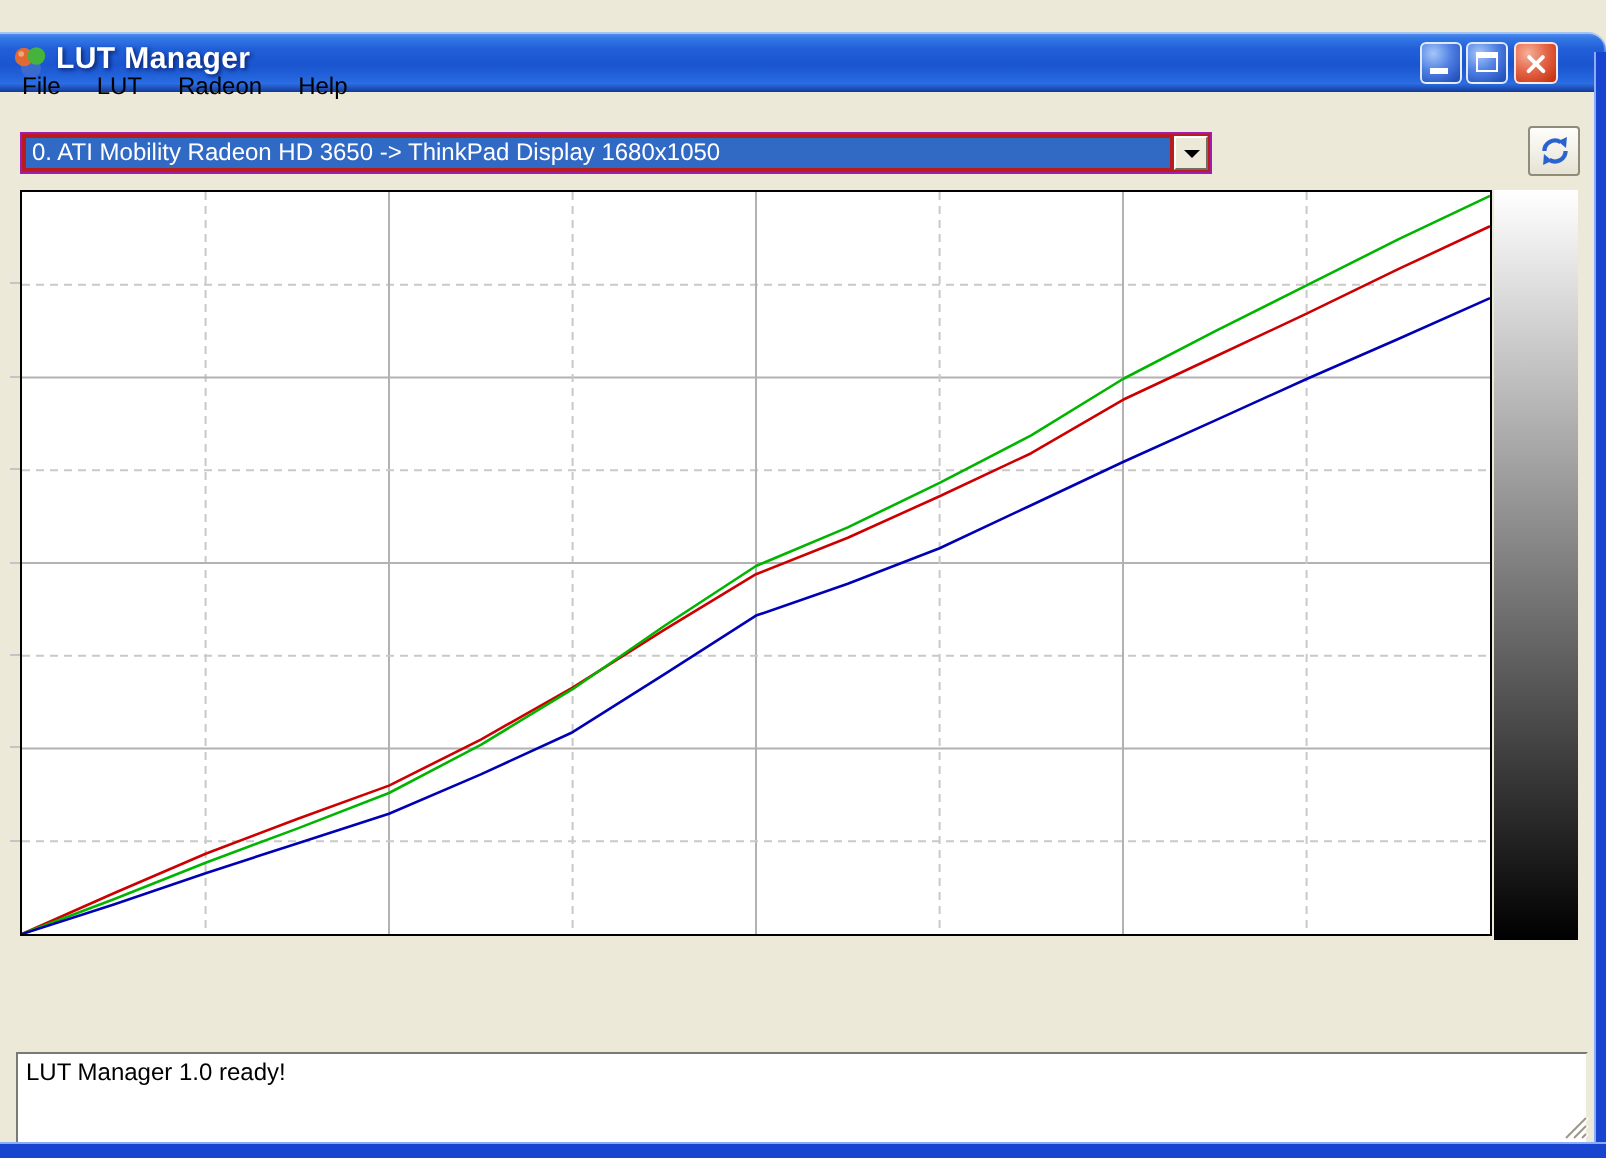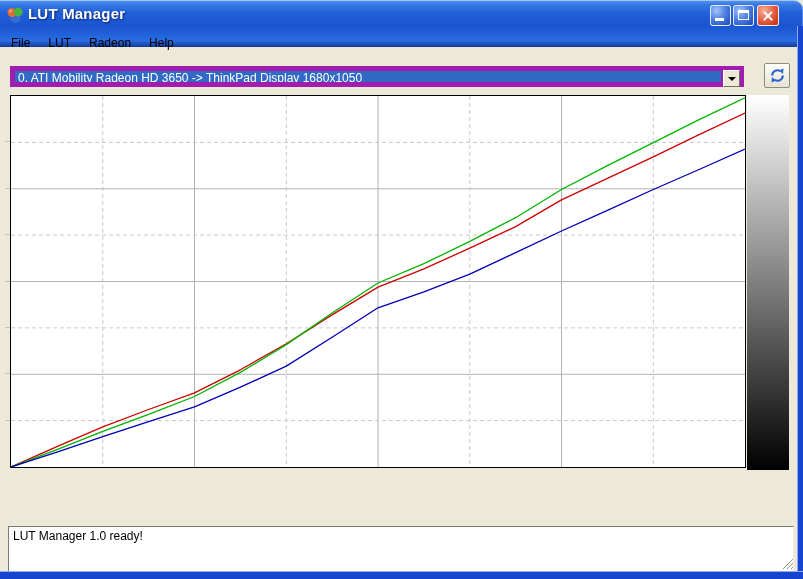--- a/index.html
+++ b/index.html
@@ -3,21 +3,21 @@
 <meta charset="utf-8">
 <style>
   * { margin:0; padding:0; box-sizing:border-box; }
   html,body { background:#d8d4c8; }
   .window {
     position:relative; width:803px; height:579px; overflow:hidden;
     background:#ece9d8; font-family:"Liberation Sans", sans-serif;
   }
   
   .titlebar {
-    position:absolute; left:0; top:0; width:803px; height:47px;
+    position:absolute; left:0; top:16px; width:803px; height:30px;
     background:linear-gradient(180deg,#5a96ee 0%,#3478e4 10%,#215fd8 28%,#1a55d0 55%,#2262da 74%,#2b6de2 86%,#1b49ae 96%,#123a90 100%);
     border-radius:0 9px 0 0;
     box-shadow:inset 0 1px 0 rgba(255,255,255,.45), inset -1px 0 0 rgba(255,255,255,.25);
   }
   .app-icon { position:absolute; left:6px; top:6px; width:18px; height:18px; }
   .title-text {
     position:absolute; left:28px; top:5px; font-size:15px; font-weight:bold; color:#fff;
     text-shadow:1px 1px 2px rgba(5,25,90,.85); letter-spacing:.2px;
   }
   .win-btn {
@@ -28,21 +28,21 @@
   .btn-max  { left:733px; background:radial-gradient(circle at 30% 25%,#a6c6f8 0%,#5181e4 45%,#2c5bc6 80%,#244ba8 100%); }
   .btn-close{ left:757px; width:22px; background:radial-gradient(circle at 30% 25%,#f6b09a 0%,#e4674a 45%,#cc3a18 85%,#b83210 100%); }
   .glyph-min { position:absolute; left:4px; bottom:4px; width:9px; height:3px; background:#fff; }
   .glyph-max { position:absolute; left:4px; top:4px; width:11px; height:10px; border:1px solid #fff; border-top:3px solid #fff; }
   .glyph-x-a,.glyph-x-b { position:absolute; left:4px; top:9px; width:12px; height:2.4px; background:#fff; border-radius:1px; }
   .glyph-x-a { transform:rotate(45deg); } .glyph-x-b { transform:rotate(-45deg); }
   
   .menubar { position:absolute; left:0; top:30px; width:795px; height:25px; display:flex; align-items:center; padding-left:2px; }
   .menu-item { padding:3px 9px; font-size:12px; color:#000; cursor:default; }
   
-  .combobox { position:absolute; left:10px; top:66px; width:734px; height:21px; background:#a21caf; border:3px solid #a21caf; }
+  .combobox { position:absolute; left:10px; top:66px; width:596px; height:21px; background:#b91c1c; border:1px solid #a21caf; }
   .combobox-value {
     position:absolute; left:2px; top:2px; right:20px; bottom:2px; background:#316ac5; color:#fff;
     font-size:12px; line-height:15px; padding-left:3px; white-space:nowrap; overflow:hidden;
   }
   .combo-arrow-btn {
     position:absolute; right:1px; top:1px; width:17px; height:17px; background:#ece9d8;
     border:1px solid; border-color:#ffffff #716f64 #716f64 #ffffff;
     display:flex; align-items:center; justify-content:center;
   }
   .combo-arrow { width:0; height:0; border-left:4px solid transparent; border-right:4px solid transparent; border-top:4px solid #000; }

